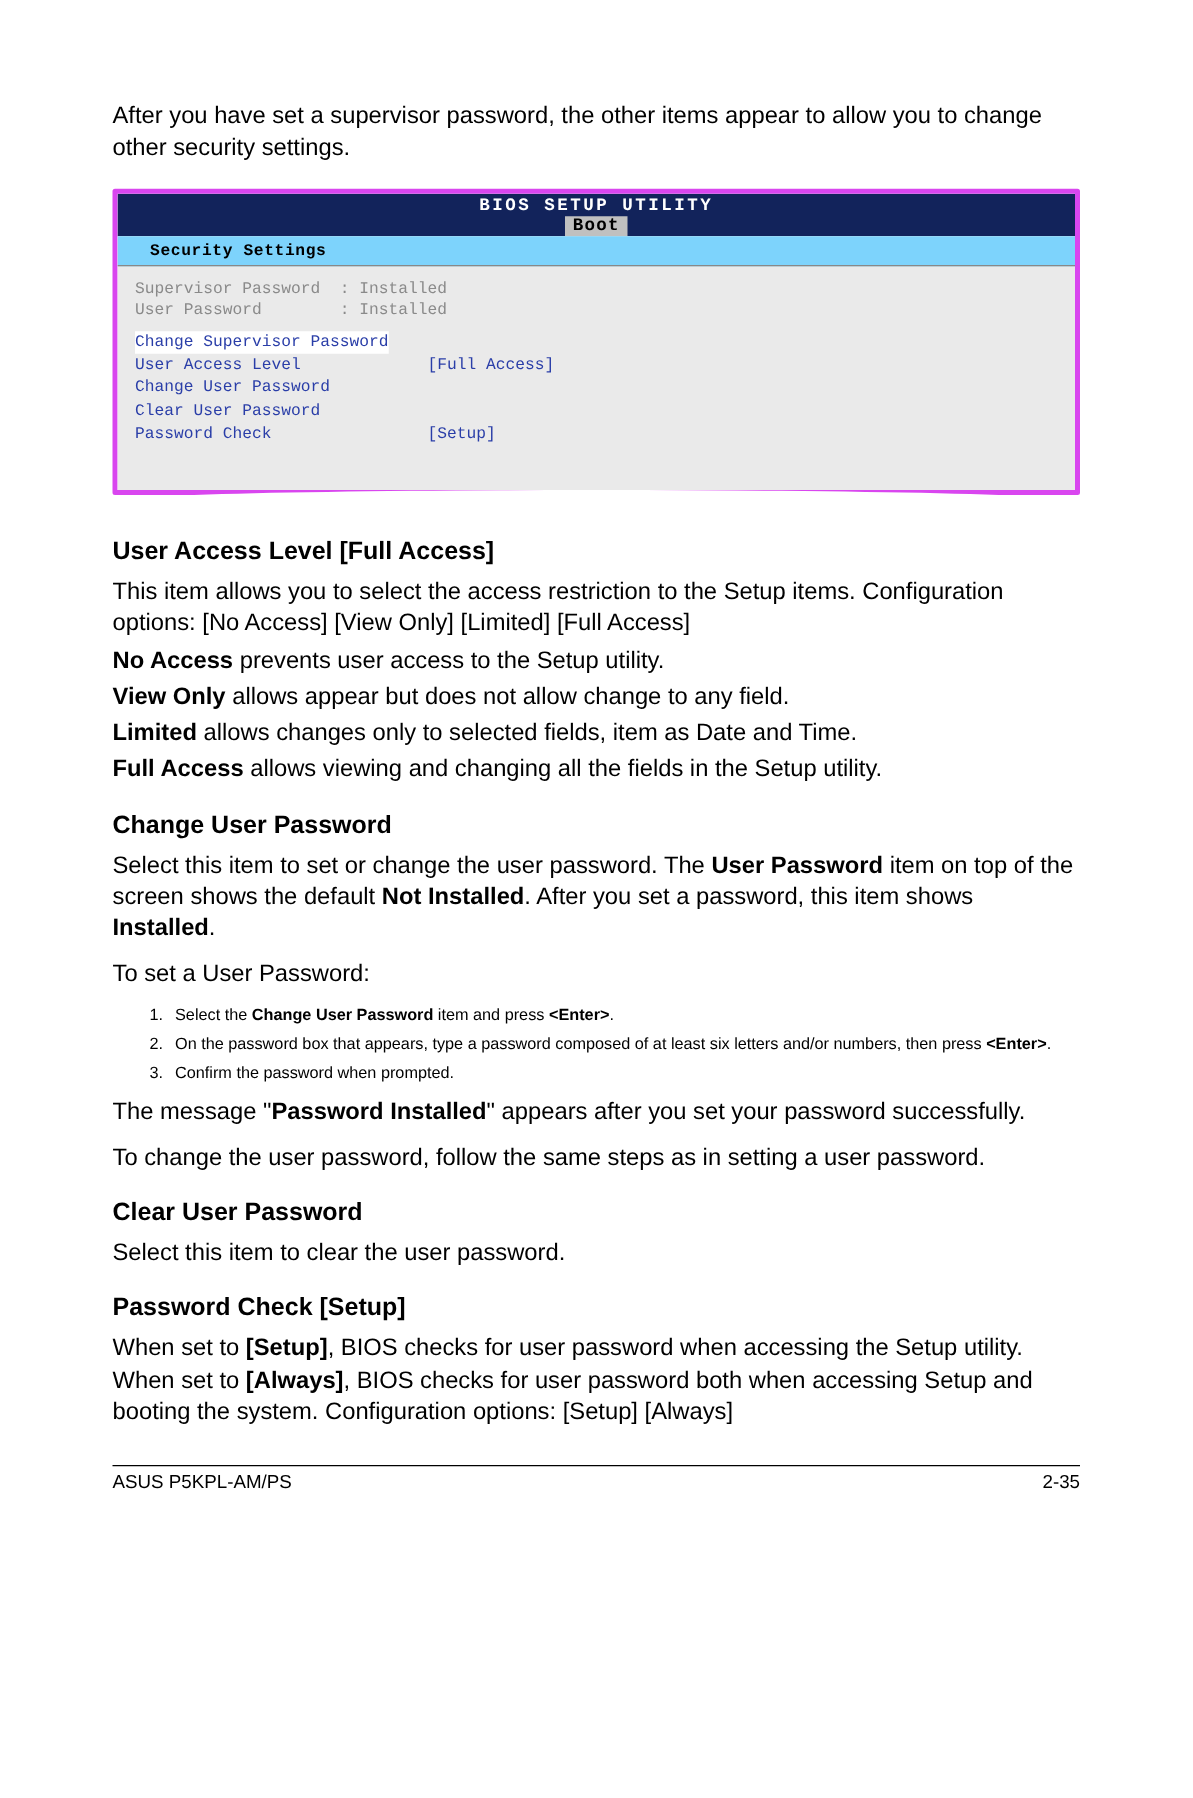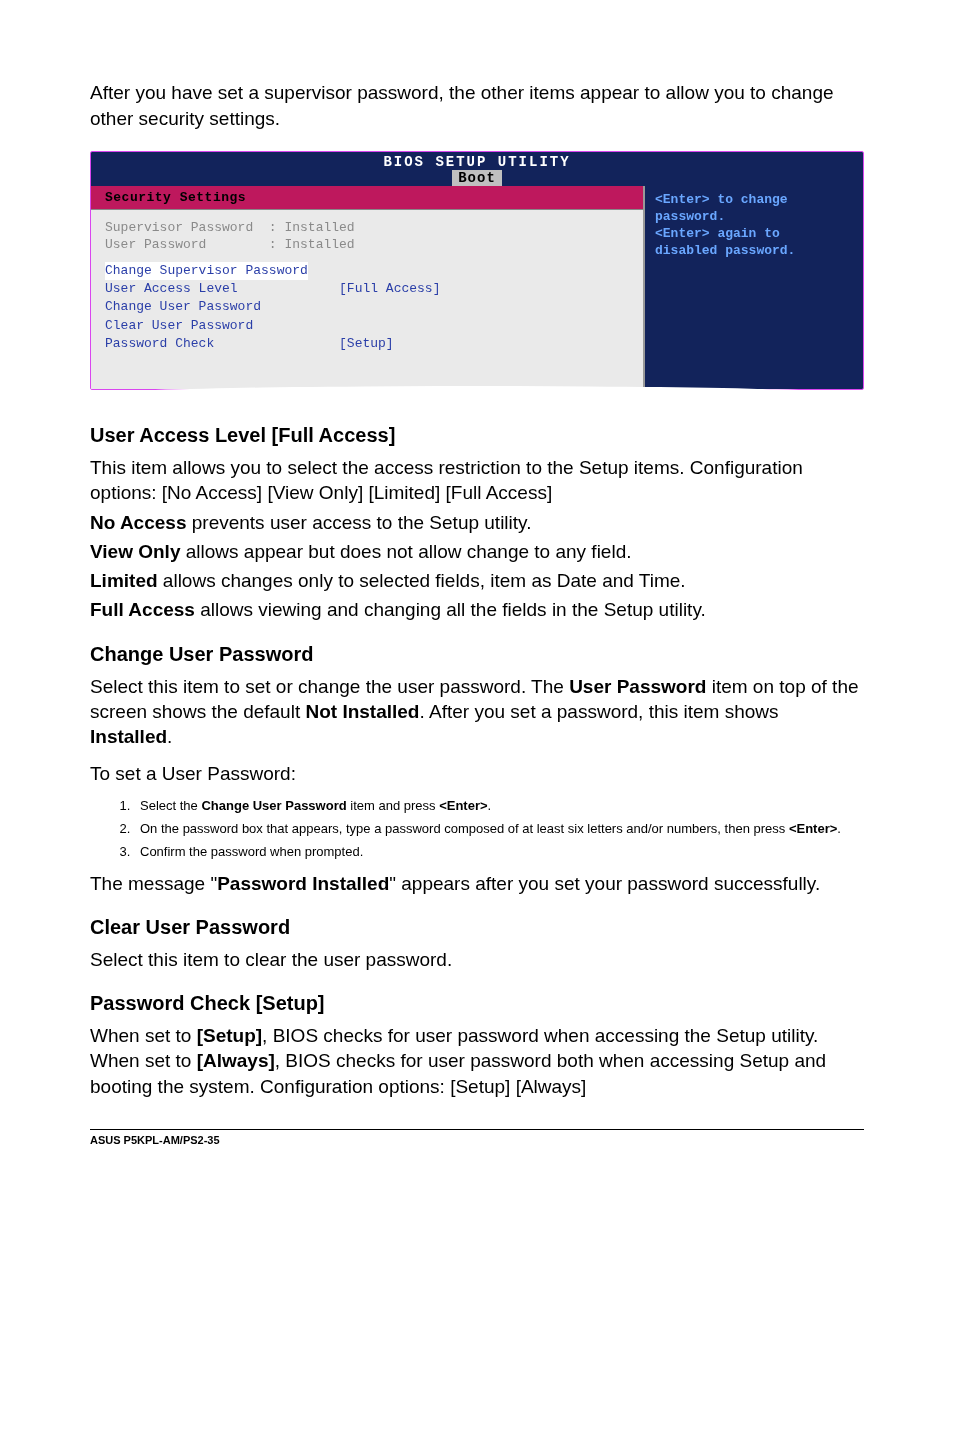--- a/index.html
+++ b/index.html
@@ -1,37 +1,37 @@
 <!DOCTYPE html>
 <html><head>
   <meta charset="utf-8">
   <style>
     * { box-sizing: border-box; margin: 0; padding: 0; }
     html, body { width: 954px; background: #fff; font-family: Arial, Helvetica, sans-serif; color: #000; }
     .page { padding: 80px 90px 40px 90px; min-height: 1438px; position: relative; }
     .intro { font-size: 19px; line-height: 1.35; margin-bottom: 20px; }
-    .bios-outer { border: 1px solid #d946ef; border-radius: 2px; overflow: hidden; margin-bottom: 8px; margin-top: 14px; }
+    .bios-outer { border: 4px solid #d946ef; border-radius: 2px; overflow: hidden; margin-bottom: 8px; margin-top: 14px; }
     .bios-titlebar { background: #12235b; color: #fff; text-align: center; font-family: "Courier New", monospace; font-size: 14px; letter-spacing: 2px; font-weight: bold; padding: 0; }
     .bios-titlebar .top { padding-top: 2px; }
     .bios-tab { display: inline-block; background: #c0c0c0; color: #000; padding: 0 6px; font-weight: bold; letter-spacing: 1px; }
     .bios-body { display: flex; font-family: "Courier New", monospace; font-size: 13px; }
     .bios-left { flex: 1; background: #eaeaea; padding: 0 0 30px 0; position: relative; }
     .bios-right { width: 220px; background: #12235b; color: #6aa7ff; padding: 6px 10px 30px 10px; font-weight: bold; line-height: 1.3; border-left: 2px solid #999; }
-    .sec-header { background: #be185d; border: 1px solid #888; border-left: none; border-right: none; border-top: none; padding: 4px 14px; font-weight: bold; color: #000; font-family: "Courier New", monospace; letter-spacing: 0.5px; }
+    .sec-header { background: #7dd3fc; border: 1px solid #888; border-left: none; border-right: none; border-top: none; padding: 4px 26px; font-weight: bold; color: #000; font-family: "Courier New", monospace; letter-spacing: 0.5px; }
     .gray-block { color: #8a8a8a; padding: 10px 14px 4px 14px; line-height: 1.3; }
     .blue-block { color: #2a3ea8; padding: 4px 14px 6px 14px; line-height: 1.4; }
     .hl { background: #fff; color: #2a3ea8; display: inline-block; }
     .row { white-space: pre; }
     .curve-mask { height: 18px; background: #fff; border-radius: 60% 60% 0 0; margin-top: -12px; position: relative; }
     h2.sec { font-size: 20px; font-weight: bold; margin: 20px 0 8px 0; }
     p.body { font-size: 19px; line-height: 1.33; margin: 4px 0; }
     .indent { margin-left: 44px; margin-top: 10px; margin-bottom: 10px; }
     ol.num { margin: 10px 0 10px 0; padding-left: 44px; font-size: 13px; }
     ol.num li { margin-bottom: 6px; padding-left: 6px; line-height: 1.33; }
-    .footer { border-top: 1px solid #000; display: flex; align-items: center; font-size: 11px; margin-top: 30px; padding-top: 4px; font-weight: bold; }
+    .footer { border-top: 1px solid #000; display: flex; justify-content: space-between; align-items: center; font-size: 15px; margin-top: 30px; padding-top: 4px; }
     b { font-weight: bold; }
   </style>
 </head>
 <body>
 
 <div class="page">
 
   <p class="intro">After you have set a supervisor password, the other items appear to allow you to change other security settings.</p>
 
   <div class="bios-outer">
@@ -47,26 +47,20 @@
           <div class="row">User Password        : Installed</div>
         </div>
         <div class="blue-block">
           <div class="row"><span class="hl">Change Supervisor Password</span></div>
           <div class="row"><span>User Access Level             </span><span>[Full Access]</span></div>
           <div class="row">Change User Password</div>
           <div class="row">Clear User Password</div>
           <div class="row"><span>Password Check                </span><span>[Setup]</span></div>
         </div>
       </div>
-      <div class="bios-right">
-        <div>&lt;Enter&gt; to change</div>
-        <div>password.</div>
-        <div>&lt;Enter&gt; again to</div>
-        <div>disabled password.</div>
-      </div>
     </div>
   </div>
   <div class="curve-mask"></div>
 
   <h2 class="sec">User Access Level [Full Access]</h2>
   <p class="body">This item allows you to select the access restriction to the Setup items. Configuration options: [No Access] [View Only] [Limited] [Full Access]</p>
   <p class="body indent"><b>No Access</b><span> prevents user access to the Setup utility.</span></p>
   <p class="body indent"><b>View Only</b><span> allows appear but does not allow change to any field.</span></p>
   <p class="body indent"><b>Limited</b><span> allows changes only to selected fields, item as Date and Time.</span></p>
   <p class="body indent"><b>Full Access</b><span> allows viewing and changing all the fields in the Setup utility.</span></p>
@@ -75,20 +69,21 @@
   <p class="body">
     <span>Select this item to set or change the user password. The </span><b>User Password</b><span> item on top of the screen shows the default </span><b>Not Installed</b><span>. After you set a password, this item shows </span><b>Installed</b><span>.</span>
   </p>
   <p class="body" style="margin-top:12px;">To set a User Password:</p>
   <ol class="num">
     <li><span>Select the </span><b>Change User Password</b><span> item and press </span><b>&lt;Enter&gt;</b><span>.</span></li>
     <li><span>On the password box that appears, type a password composed of at least six letters and/or numbers, then press </span><b>&lt;Enter&gt;</b><span>.</span></li>
     <li>Confirm the password when prompted.</li>
   </ol>
   <p class="body"><span>The message "</span><b>Password Installed</b><span>" appears after you set your password successfully.</span></p>
+  <p class="body" style="margin-top:12px;">To change the user password, follow the same steps as in setting a user password.</p>
 
   <h2 class="sec">Clear User Password</h2>
   <p class="body">Select this item to clear the user password.</p>
 
   <h2 class="sec">Password Check [Setup]</h2>
   <p class="body">
     <span>When set to </span><b>[Setup]</b><span>, BIOS checks for user password when accessing the Setup utility. When set to </span><b>[Always]</b><span>, BIOS checks for user password both when accessing Setup and booting the system. Configuration options: [Setup] [Always]</span>
   </p>
 
   <div class="footer">

